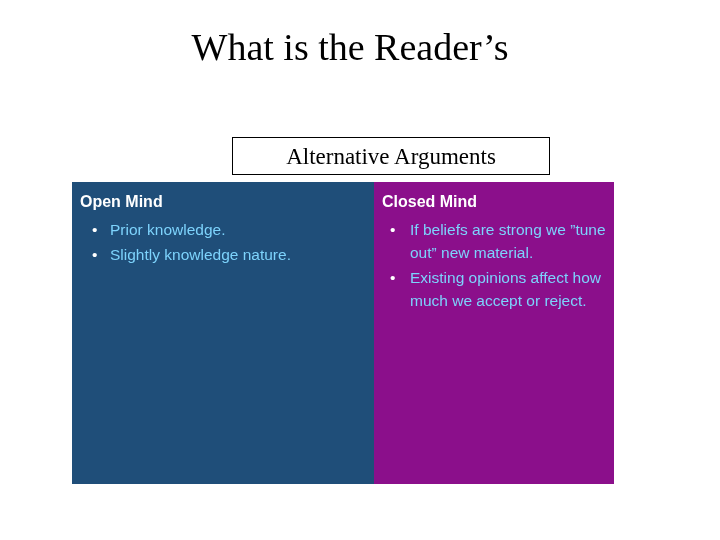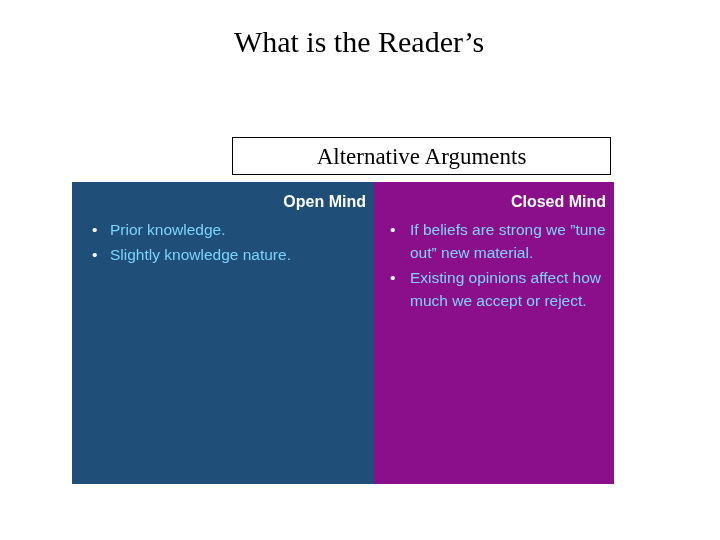--- a/index.html
+++ b/index.html
@@ -14,37 +14,37 @@
     overflow: hidden;
   }
   .slide {
     position: relative;
     width: 720px;
     height: 540px;
     background: #ffffff;
   }
   .title {
     position: absolute;
-    left: 59px;
+    left: 50px;
     top: 22px;
     width: 600px;
     text-align: center;
     font-family: "Liberation Serif", serif;
-    font-size: 30px;
+    font-size: 38px;
     line-height: 1.33;
     color: #000000;
   }
   .title-line {
     display: block;
   }
   .subtitle-box {
     position: absolute;
     left: 232px;
     top: 137px;
-    width: 379px;
+    width: 318px;
     height: 38px;
     border: 1px solid #000000;
     box-sizing: border-box;
     background: #ffffff;
     display: flex;
     align-items: center;
     justify-content: center;
   }
   .subtitle-text {
     font-family: "Liberation Serif", serif;
@@ -66,21 +66,21 @@
   }
   .col-left {
     width: 302px;
     background: #1f4e79;
   }
   .col-right {
     width: 240px;
     background: #8b0f8b;
   }
   .col-heading {
-    text-align: right;
+    text-align: left;
     font-family: "Liberation Sans", sans-serif;
     font-size: 16px;
     font-weight: bold;
     color: #ffffff;
     margin-bottom: 8px;
     line-height: 1.2;
   }
   ul.bullets {
     list-style: none;
     margin: 0;

